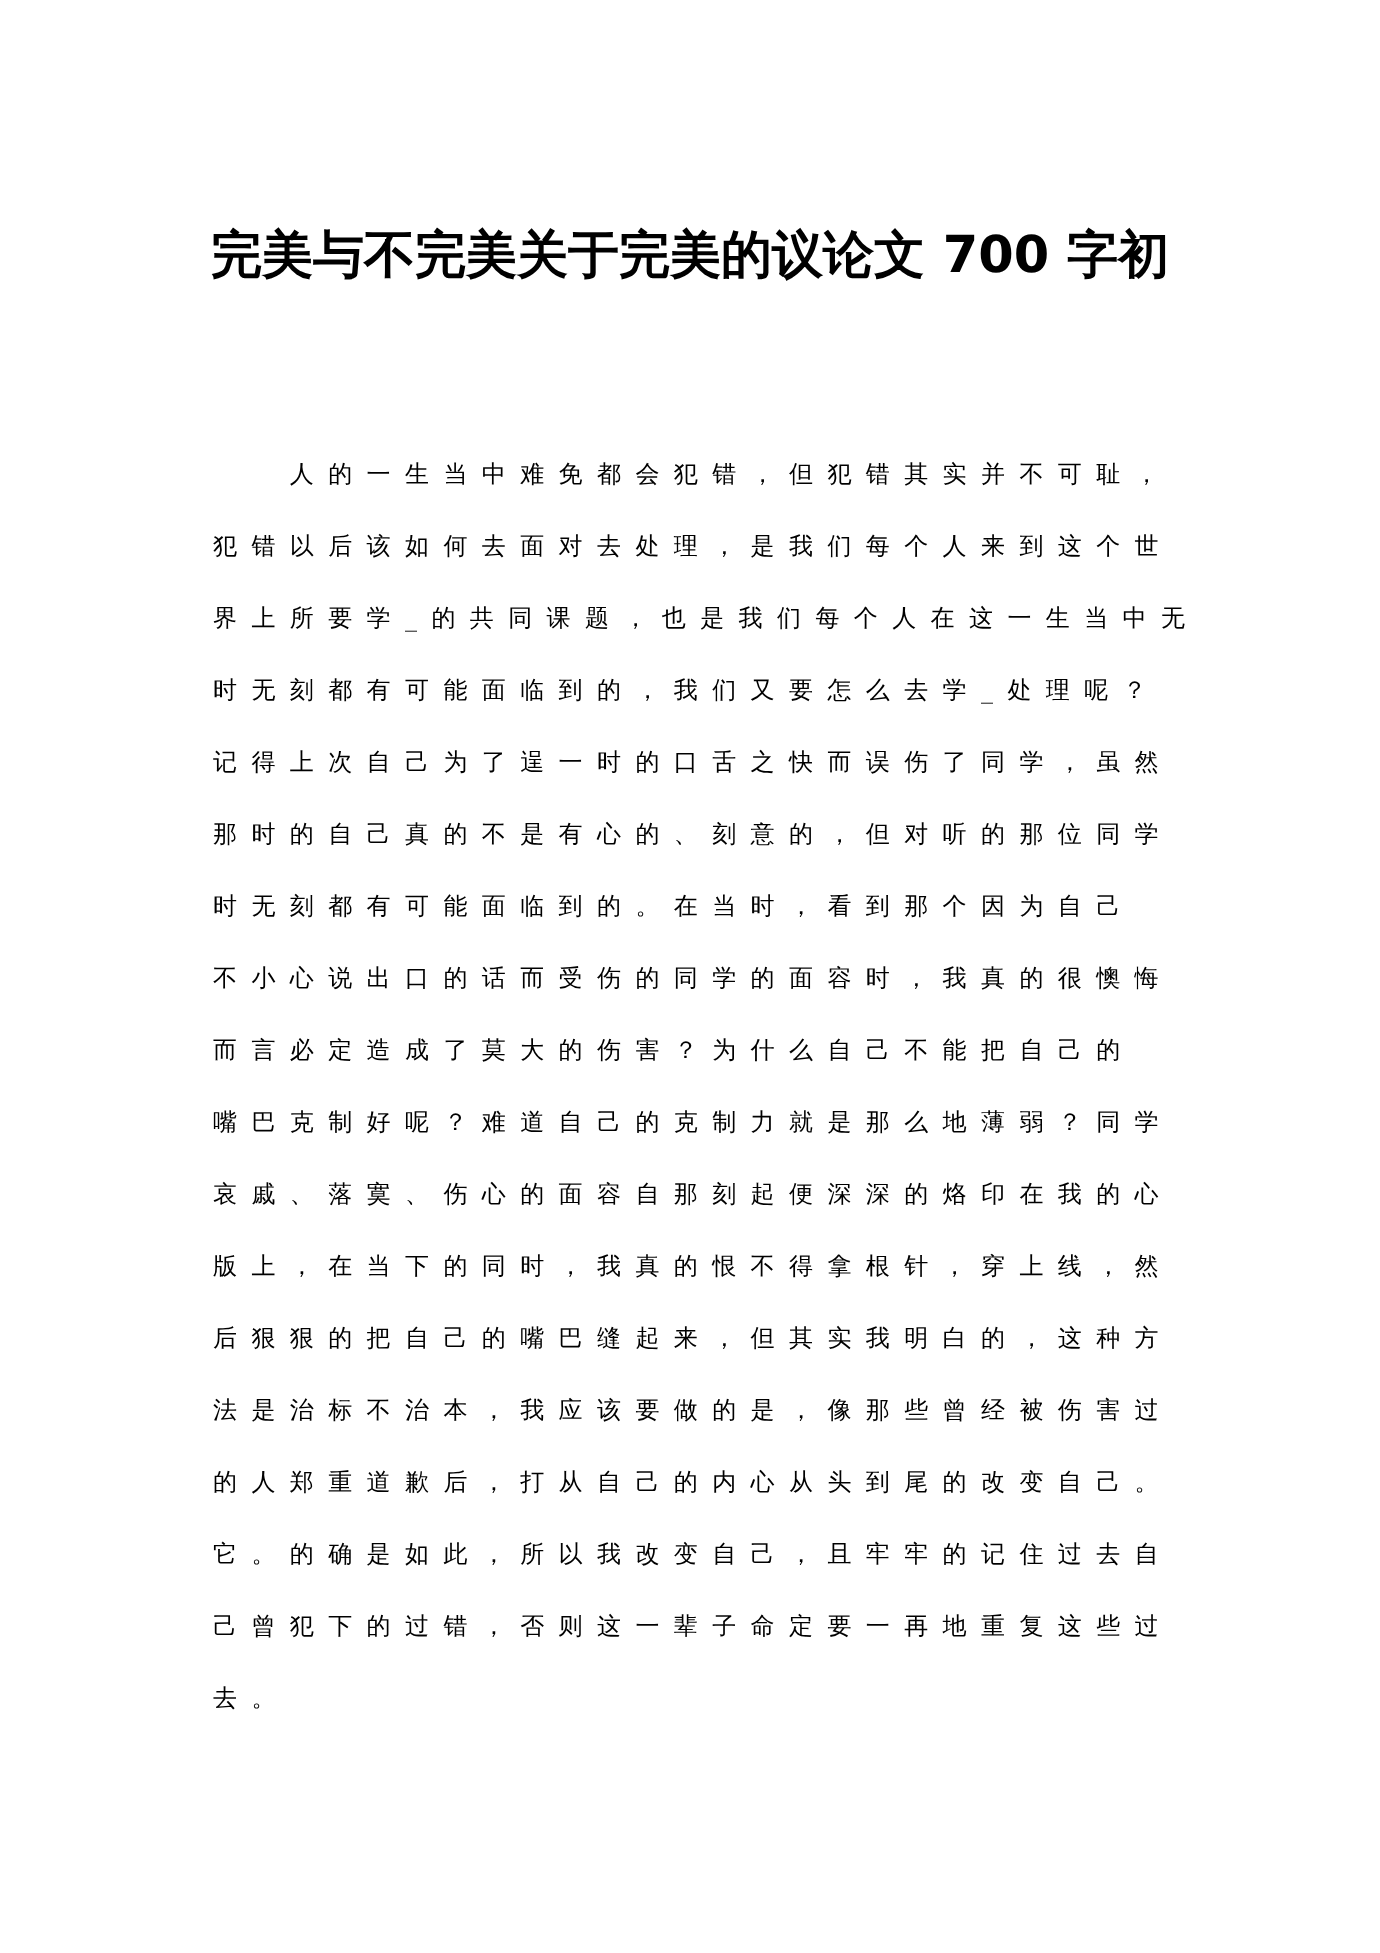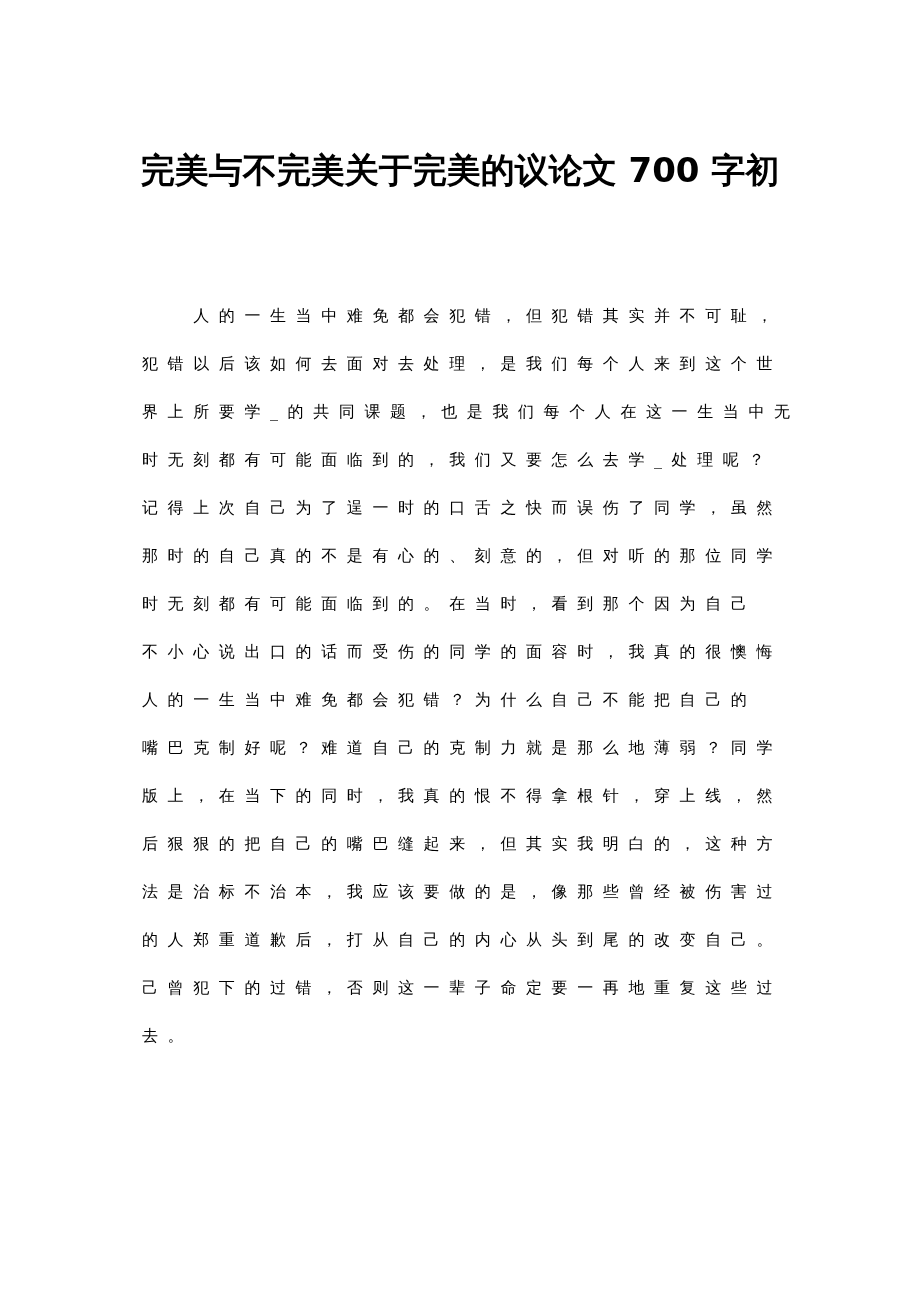--- a/index.html
+++ b/index.html
@@ -64,22 +64,24 @@
 
   <div class="body-text">
     <span class="line">　　人的一生当中难免都会犯错，但犯错其实并不可耻，</span>
     <span class="line">犯错以后该如何去面对去处理，是我们每个人来到这个世</span>
     <span class="line">界上所要学_的共同课题，也是我们每个人在这一生当中无</span>
     <span class="line">时无刻都有可能面临到的，我们又要怎么去学_处理呢？</span>
     <span class="line">记得上次自己为了逞一时的口舌之快而误伤了同学，虽然</span>
     <span class="line">那时的自己真的不是有心的、刻意的，但对听的那位同学</span>
     <span class="line">时无刻都有可能面临到的。在当时，看到那个因为自己</span>
     <span class="line">不小心说出口的话而受伤的同学的面容时，我真的很懊悔</span>
-    <span class="line">人的一生当中难免都会犯错？为什么自己不能把自己的</span>
+    <span class="line">而言必定造成了莫大的伤害？为什么自己不能把自己的</span>
     <span class="line">嘴巴克制好呢？难道自己的克制力就是那么地薄弱？同学</span>
+    <span class="line">哀戚、落寞、伤心的面容自那刻起便深深的烙印在我的心</span>
     <span class="line">版上，在当下的同时，我真的恨不得拿根针，穿上线，然</span>
     <span class="line">后狠狠的把自己的嘴巴缝起来，但其实我明白的，这种方</span>
     <span class="line">法是治标不治本，我应该要做的是，像那些曾经被伤害过</span>
     <span class="line">的人郑重道歉后，打从自己的内心从头到尾的改变自己。</span>
+    <span class="line">它。的确是如此，所以我改变自己，且牢牢的记住过去自</span>
     <span class="line">己曾犯下的过错，否则这一辈子命定要一再地重复这些过</span>
     <span class="line">去。</span>
   </div>
 </div>
 
 </body></html>

